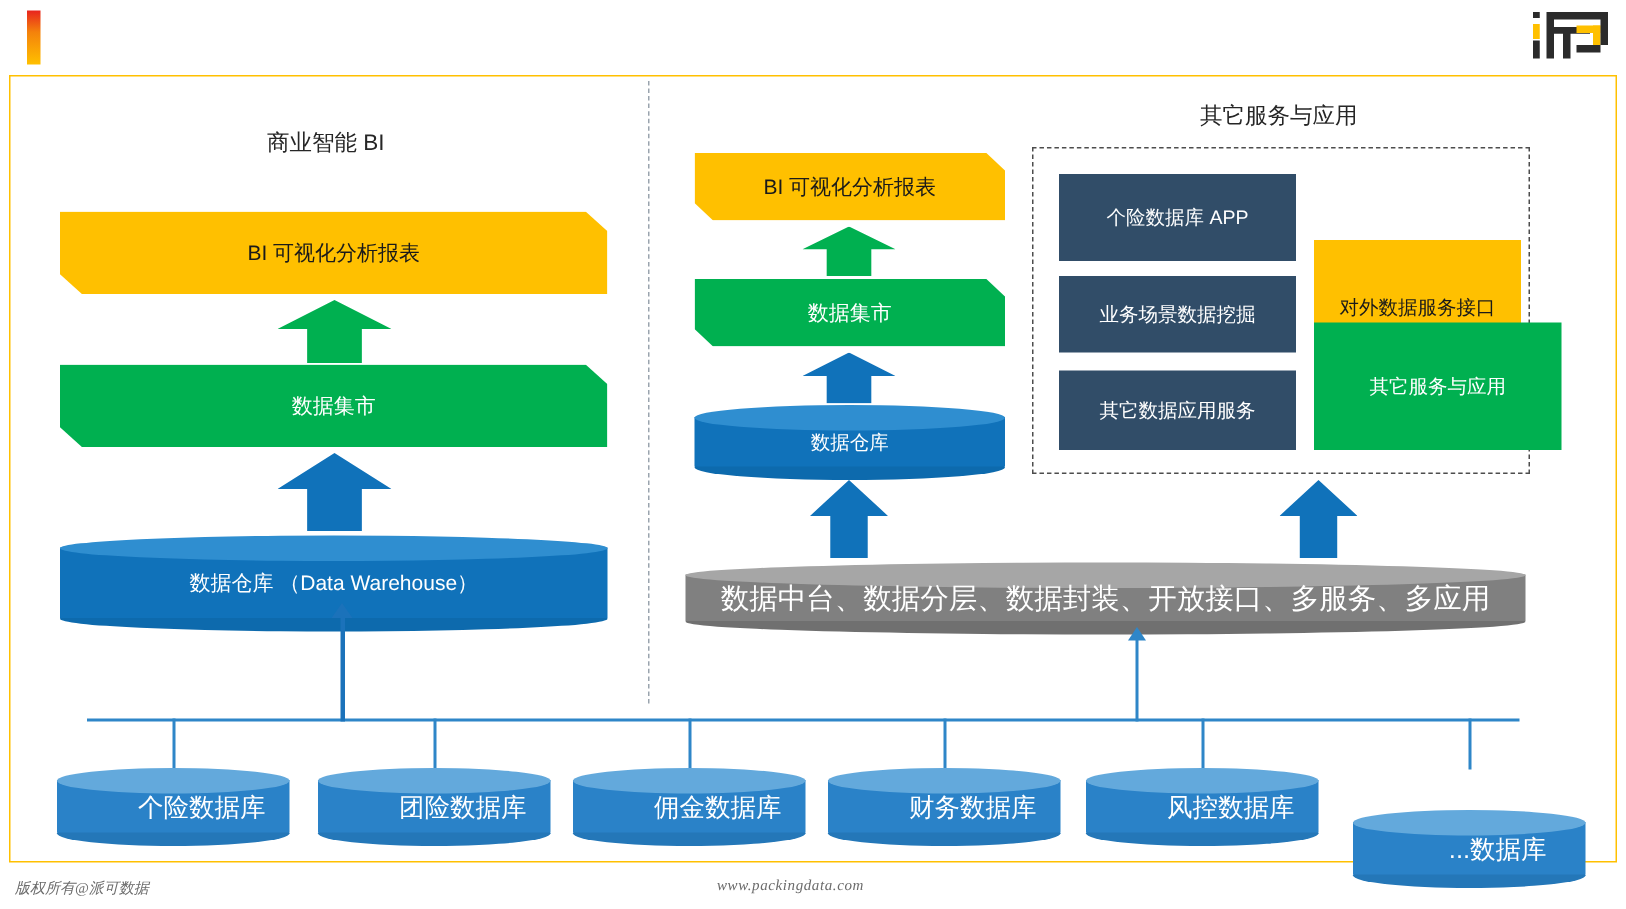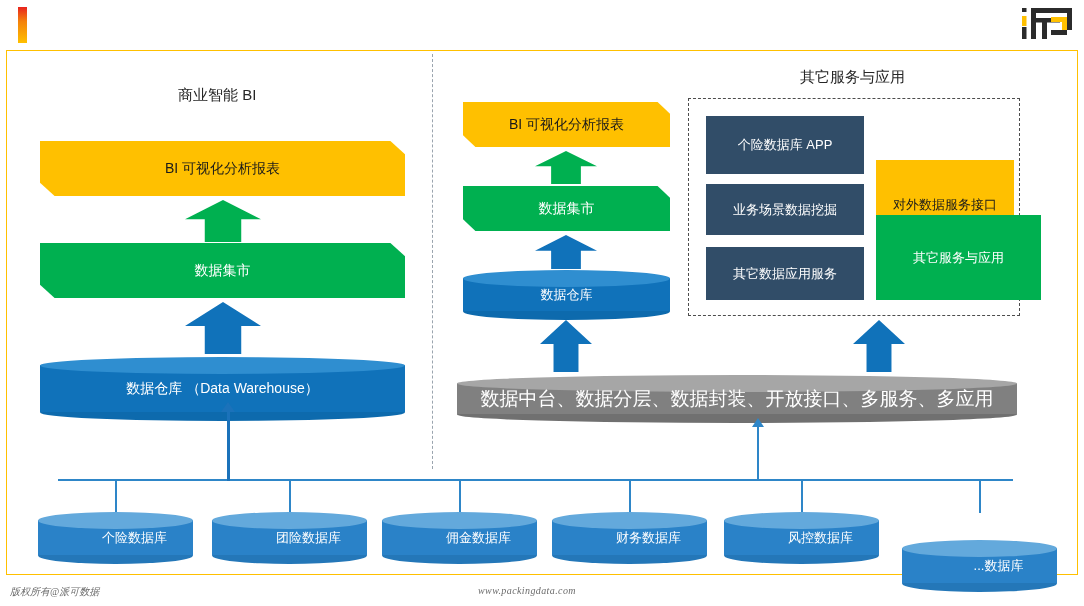--- a/index.html
+++ b/index.html
@@ -82,21 +82,21 @@
   .cyl-gray .top{background:#a6a6a6;}
   .cyl-gray .bot{background:#707070;}
 
   #dw-left{left:40px;top:357px;width:365px;height:64px;}
   #dw-left .lbl{font-size:14px;}
   #dw-mid{left:463px;top:270px;width:207px;height:50px;}
   #platform{left:457px;top:375px;width:560px;height:48px;}
   #platform .lbl{font-size:19px;}
 
   .db{width:155px;height:52px;top:512px;}
-  .db .lbl{font-size:13px;padding-left:38px;}
+  .db .lbl{font-size:17px;padding-left:38px;}
   #db0{left:38px;} #db1{left:212px;} #db2{left:382px;}
   #db3{left:552px;} #db4{left:724px;} #db5{left:902px;margin-top:28px;}
 
   
   #svc-box{position:absolute;left:688px;top:98px;width:332px;height:218px;
            border:1px dashed #4d4d4d;box-sizing:border-box;}
   .svc{position:absolute;display:flex;align-items:center;justify-content:center;
        font-size:13px;color:#fff;white-space:nowrap;}
   .svc-dark{background:#314d68;}
   .svc-yellow{background:#ffc000;color:#1a1a1a;}

